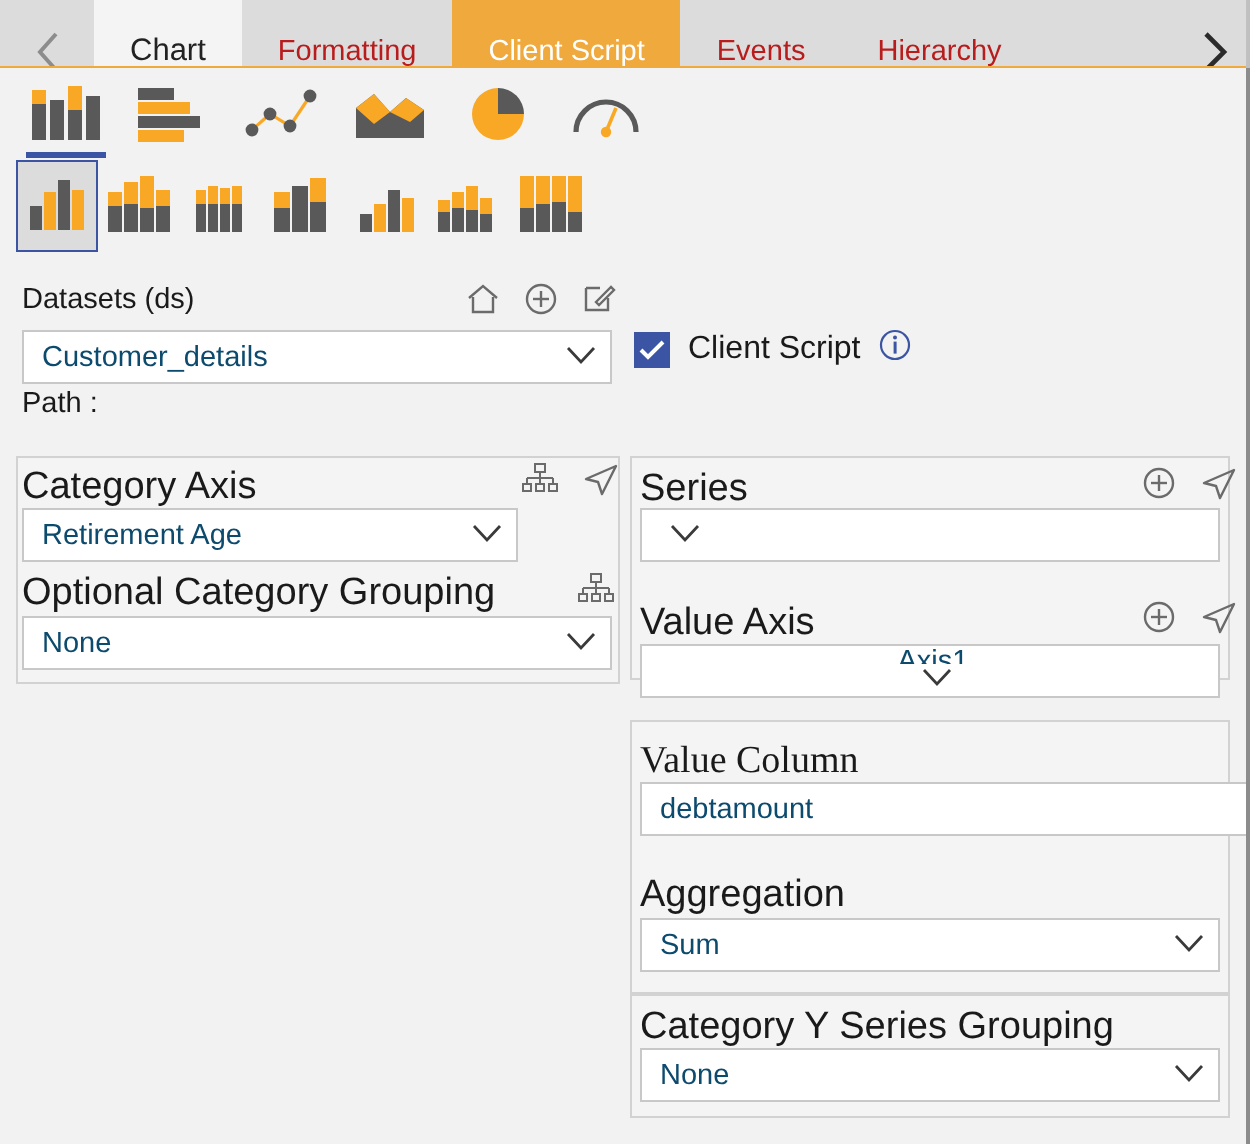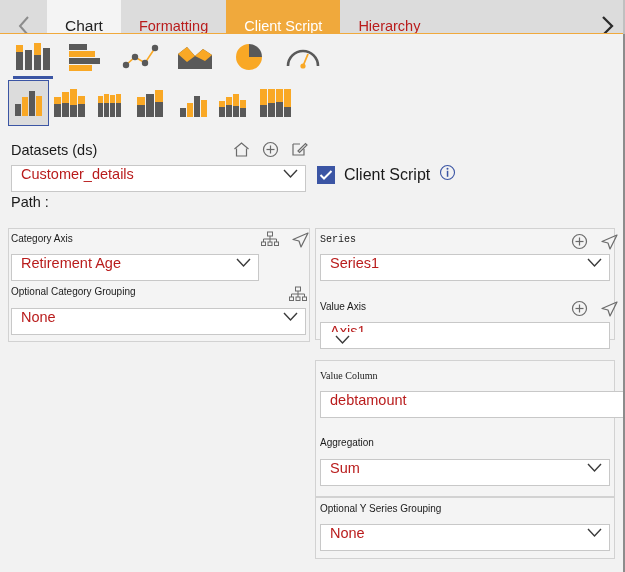--- a/index.html
+++ b/index.html
@@ -77,23 +77,23 @@
     position: absolute; left: 232px; top: 140px;
     display: flex; gap: 10px; align-items: center;
   }
   .ds-icons .ic { cursor: pointer; display: block; }
 
   .sel-box {
     position: absolute;
     background: #ffffff;
     border: 1px solid #c8c8c8;
     height: 27px;
-    display: flex; 
+    display: flex; align-items: center;
     padding: 0 6px 0 9px;
-    font-size: 14.5px; color: #b91c1c;
+    font-size: 14.5px; color: #0c4a6e;
     cursor: pointer;
   }
   .sel-box .val { flex: 1 1 auto; overflow: hidden; white-space: nowrap; }
   .sel-box .chev { flex: 0 0 auto; margin-left: 4px; }
 
   #dataset-select { left: 11px; top: 165px; width: 295px; }
 
   .path-row {
     position: absolute; left: 11px; top: 194px;
     font-size: 14.5px; color: #1a1a1a;
@@ -118,37 +118,37 @@
     background: #f4f4f4;
     border: 1px solid #d2d2d2;
   }
   #category-panel { left: 8px; top: 228px; width: 302px; height: 114px; }
   #series-panel   { left: 315px; top: 228px; width: 300px; height: 112px; }
   #valuecol-panel { left: 315px; top: 360px; width: 300px; height: 137px; }
   #ygroup-panel   { left: 315px; top: 497px; width: 300px; height: 62px; }
 
   .fld-label {
     position: absolute;
-    font-size: 10px; color: #1a1a1a;
+    font-size: 19px; color: #1a1a1a;
   }
   .fld-icons {
     position: absolute; display: flex; gap: 11px; align-items: center;
   }
   .fld-icons .ic { cursor: pointer; display: block; }
 
   
   #lbl-category { left: 11px; top: 233px; }
   #icons-category { left: 260px; top: 231px; }
   #sel-category { left: 11px; top: 254px; width: 248px; }
   #lbl-optcatgroup { left: 11px; top: 286px; }
   #icons-optcatgroup { left: 288px; top: 286px; }
   #sel-optcatgroup { left: 11px; top: 308px; width: 295px; }
 
   
-  #lbl-series { left: 320px; top: 234px; font-family: Liberation Mono, monospace; }
+  #lbl-series { left: 320px; top: 234px; }
   #icons-series { left: 570px; top: 232px; }
   #sel-series { left: 320px; top: 254px; width: 290px; }
 
   #lbl-valueaxis { left: 320px; top: 301px; }
   #icons-valueaxis { left: 570px; top: 299px; }
   #sel-valueaxis { left: 320px; top: 322px; width: 290px; flex-direction: column; }
 
   #lbl-valuecolumn { left: 320px; top: 370px; font-family: Liberation Serif, serif; }
   #sel-valuecolumn { left: 320px; top: 391px; width: 338px; }
 
@@ -179,20 +179,23 @@
     </span>
   </div>
   <div class="tab active-light">
     <span>Chart</span>
   </div>
   <div class="tab">
     <span>Formatting</span>
   </div>
   <div class="tab active-orange">
     <span>Client Script</span>
+  </div>
+  <div class="tab">
+    <span>Events</span>
   </div>
   <div class="tab">
     <span>Hierarchy</span>
   </div>
   <div class="tab-arrow right">
     <span>
       <svg width="16" height="24" viewBox="0 0 16 24">
           <path d="M4 3 L13 12 L4 21" fill="none" stroke="#2b2b2b" stroke-width="2.3"></path>
         </svg>
     </span>
@@ -480,21 +483,20 @@
         <line x1="5.5" y1="9.5" x2="13.5" y2="9.5" stroke="#6b6b6b" stroke-width="1.2"></line>
       </svg>
   </span>
   <span class="ic">
     <svg width="19" height="18" viewBox="0 0 19 18">
         <path d="M17 2 L2 8.5 L8 10 L10 16 Z" fill="none" stroke="#6b6b6b" stroke-width="1.2" stroke-linejoin="round"></path>
       </svg>
   </span>
 </div>
 <div class="sel-box" id="sel-series">
-  <span class="val">Series1</span>
   <span class="chev">
     <svg width="17" height="11" viewBox="0 0 17 11">
         <path d="M2 2 L8.5 9 L15 2" fill="none" stroke="#3a3a3a" stroke-width="1.4"></path>
       </svg>
   </span>
 </div>
 
 <div class="fld-label" id="lbl-valueaxis">Value Axis</div>
 <div class="fld-icons" id="icons-valueaxis">
   <span class="ic">
@@ -532,21 +534,21 @@
 <div class="fld-label" id="lbl-aggregation">Aggregation</div>
 <div class="sel-box" id="sel-aggregation">
   <span class="val">Sum</span>
   <span class="chev">
     <svg width="17" height="11" viewBox="0 0 17 11">
         <path d="M2 2 L8.5 9 L15 2" fill="none" stroke="#3a3a3a" stroke-width="1.4"></path>
       </svg>
   </span>
 </div>
 
-<div class="fld-label" id="lbl-ygrouping">Optional Y Series Grouping</div>
+<div class="fld-label" id="lbl-ygrouping">Category Y Series Grouping</div>
 <div class="sel-box" id="sel-ygrouping">
   <span class="val">None</span>
   <span class="chev">
     <svg width="17" height="11" viewBox="0 0 17 11">
         <path d="M2 2 L8.5 9 L15 2" fill="none" stroke="#3a3a3a" stroke-width="1.4"></path>
       </svg>
   </span>
 </div>
 
 <div class="right-edge"></div>

